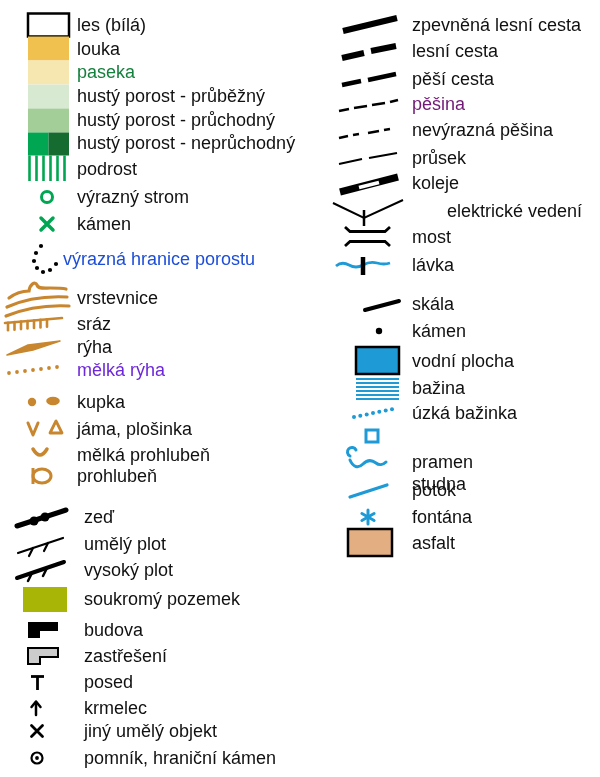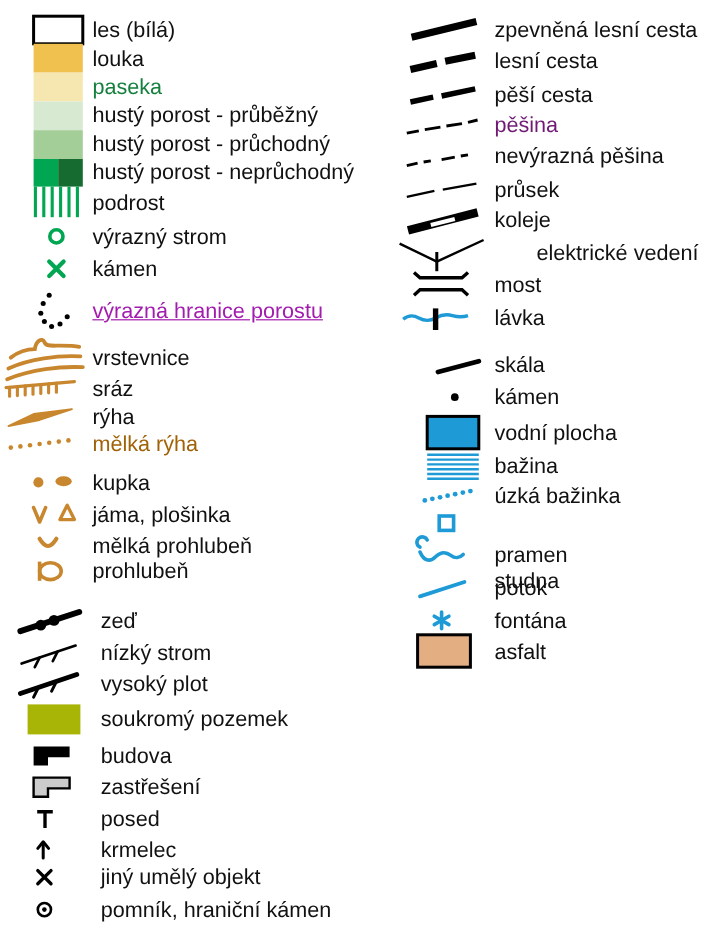--- a/index.html
+++ b/index.html
@@ -266,31 +266,31 @@
   <div id="left-column">
       <div class="legend-label" style="left: 77px; top: 13px; color: rgb(17, 17, 17);">les (bílá)</div>
       <div class="legend-label" style="left: 77px; top: 36.6px; color: rgb(17, 17, 17);">louka</div>
       <div class="legend-label" style="left: 77px; top: 60.3px; color: #15803d;">paseka</div>
       <div class="legend-label" style="left: 77px; top: 84px; color: rgb(17, 17, 17);">hustý porost - průběžný</div>
       <div class="legend-label" style="left: 77px; top: 107.7px; color: rgb(17, 17, 17);">hustý porost - průchodný</div>
       <div class="legend-label" style="left: 77px; top: 131.4px; color: rgb(17, 17, 17);">hustý porost - neprůchodný</div>
       <div class="legend-label" style="left: 77px; top: 157px; color: rgb(17, 17, 17);">podrost</div>
       <div class="legend-label" style="left: 77px; top: 185px; color: rgb(17, 17, 17);">výrazný strom</div>
       <div class="legend-label" style="left: 77px; top: 212px; color: rgb(17, 17, 17);">kámen</div>
-      <div class="legend-label" style="left: 77px; top: 247px; color: #a21caf; text-decoration: underline;">výrazná hranice porostu</div>
+      <div class="legend-label" style="left: 63px; top: 247px; color: #1d4ed8;">výrazná hranice porostu</div>
       <div class="legend-label" style="left: 77px; top: 286px; color: rgb(17, 17, 17);">vrstevnice</div>
       <div class="legend-label" style="left: 77px; top: 312px; color: rgb(17, 17, 17);">sráz</div>
       <div class="legend-label" style="left: 77px; top: 335px; color: rgb(17, 17, 17);">rýha</div>
-      <div class="legend-label" style="left: 77px; top: 358px; color: #a16207;">mělká rýha</div>
+      <div class="legend-label" style="left: 77px; top: 358px; color: #6d28d9;">mělká rýha</div>
       <div class="legend-label" style="left: 77px; top: 390px; color: rgb(17, 17, 17);">kupka</div>
       <div class="legend-label" style="left: 77px; top: 417px; color: rgb(17, 17, 17);">jáma, plošinka</div>
       <div class="legend-label" style="left: 77px; top: 443px; color: rgb(17, 17, 17);">mělká prohlubeň</div>
       <div class="legend-label" style="left: 77px; top: 464px; color: rgb(17, 17, 17);">prohlubeň</div>
       <div class="legend-label" style="left: 84px; top: 505px; color: rgb(17, 17, 17);">zeď</div>
-      <div class="legend-label" style="left: 84px; top: 532px; color: rgb(17, 17, 17);">nízký strom</div>
+      <div class="legend-label" style="left: 84px; top: 532px; color: rgb(17, 17, 17);">umělý plot</div>
       <div class="legend-label" style="left: 84px; top: 558px; color: rgb(17, 17, 17); text-align: right;">vysoký plot</div>
       <div class="legend-label" style="left: 84px; top: 587px; color: rgb(17, 17, 17);">soukromý pozemek</div>
       <div class="legend-label" style="left: 84px; top: 618px; color: rgb(17, 17, 17);">budova</div>
       <div class="legend-label" style="left: 84px; top: 644px; color: rgb(17, 17, 17);">zastřešení</div>
       <div class="legend-label" style="left: 84px; top: 670px; color: rgb(17, 17, 17);">posed</div>
       <div class="legend-label" style="left: 84px; top: 696px; color: rgb(17, 17, 17);">krmelec</div>
       <div class="legend-label" style="left: 84px; top: 719px; color: rgb(17, 17, 17);">jiný umělý objekt</div>
       <div class="legend-label" style="left: 84px; top: 746px; color: rgb(17, 17, 17);">pomník, hraniční kámen</div>
     </div>
   <div id="right-column">

